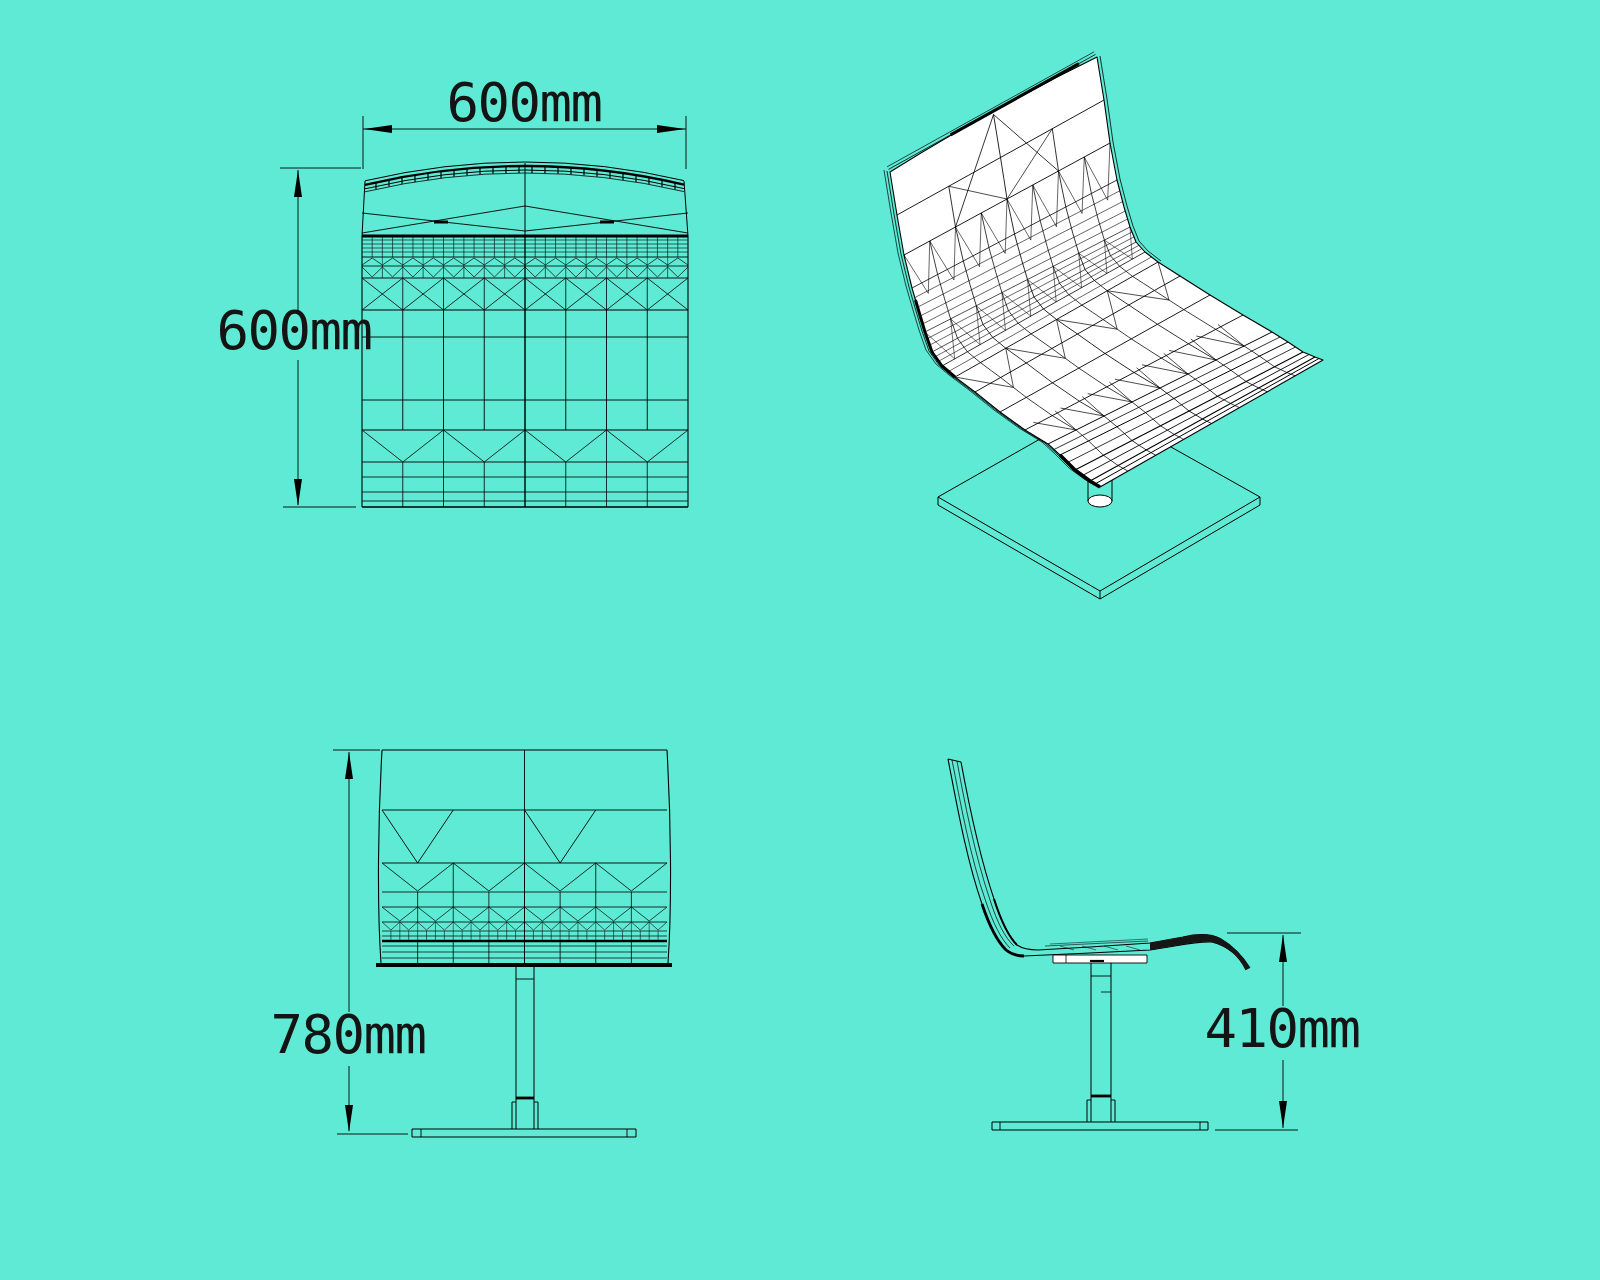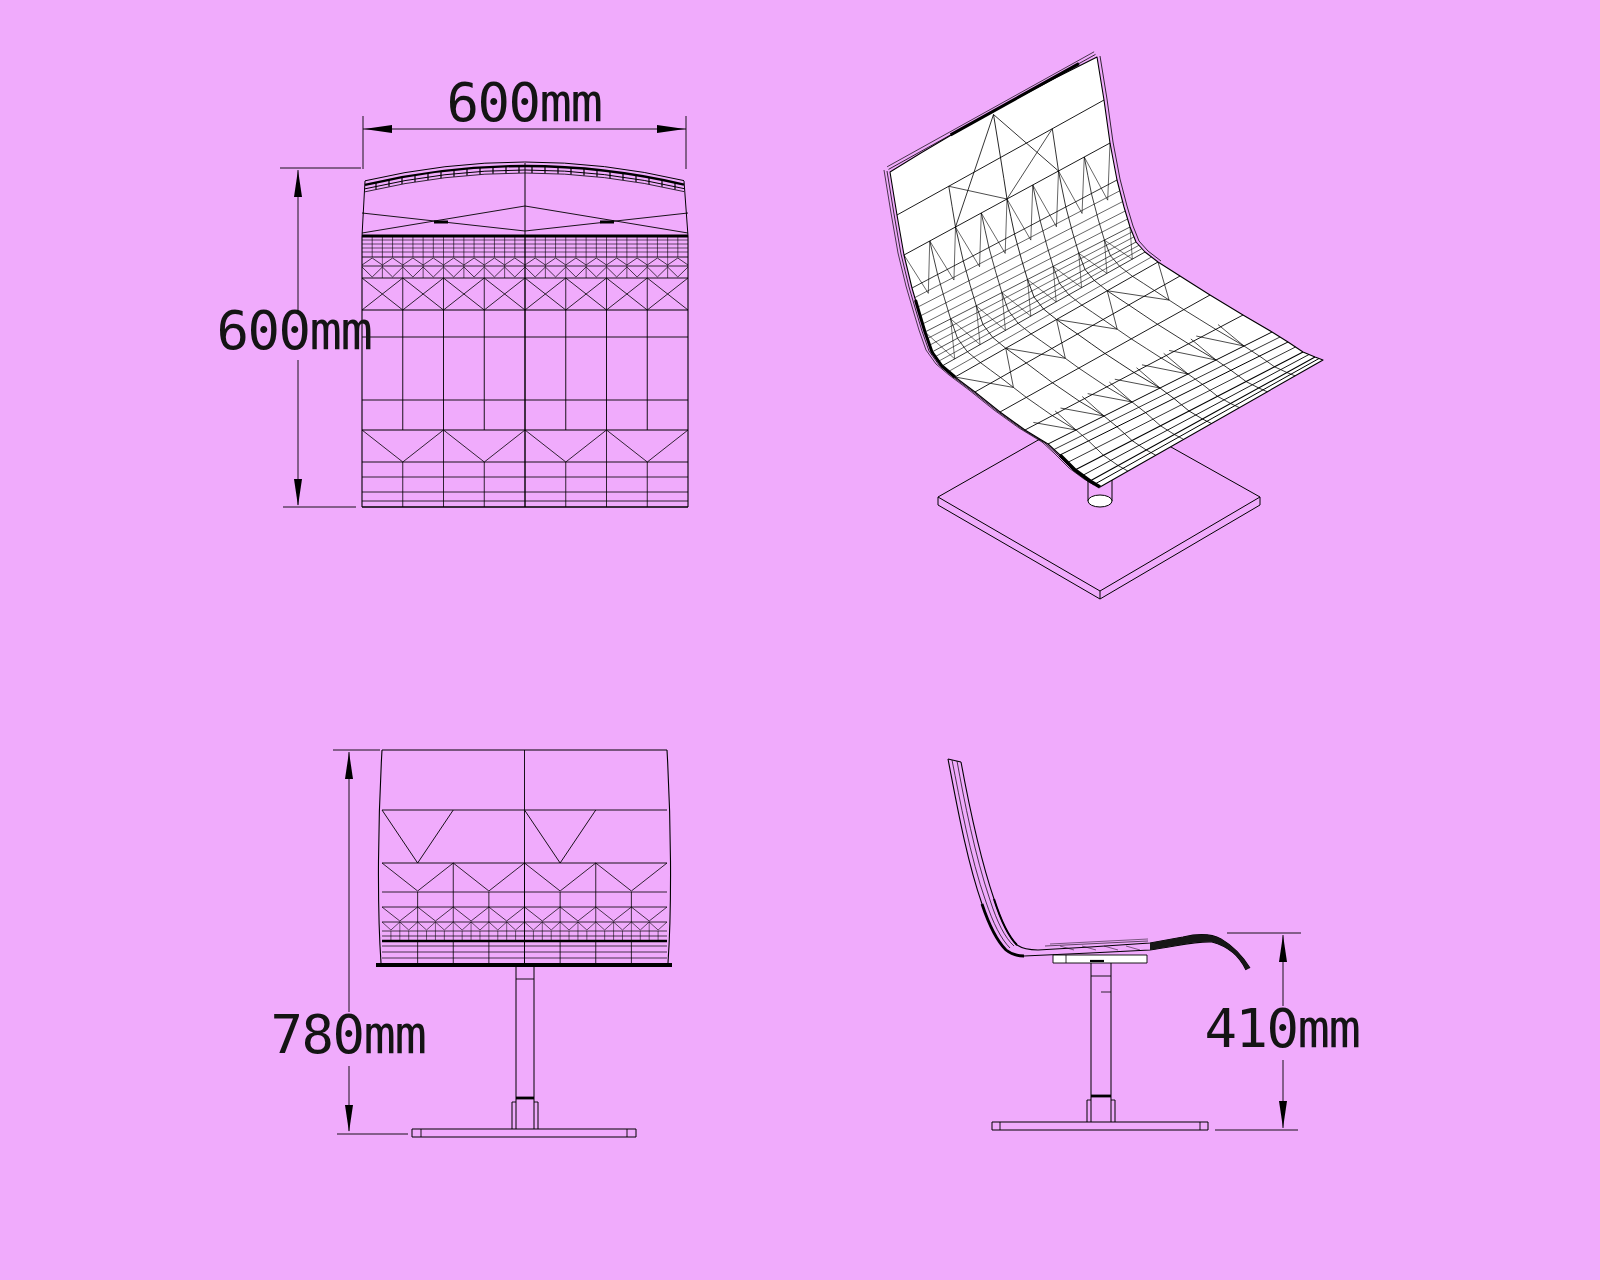--- a/index.html
+++ b/index.html
@@ -1,16 +1,16 @@
 <!DOCTYPE html>
 <html><head>
 <meta charset="utf-8">
 <style>
   html,body{margin:0;padding:0;background:#ffffff;}
-  #canvas{position:relative;width:1600px;height:1280px;background:#f0abfc;overflow:hidden;}
+  #canvas{position:relative;width:1600px;height:1280px;background:#5eead4;overflow:hidden;}
   #cad{position:absolute;left:0;top:0;}
   text.dim{
     font-family:"DejaVu Sans Mono","Liberation Mono",monospace;
     font-size:54px;
     letter-spacing:-1.5px;
     fill:#141414;
     text-anchor:middle;
   }
 </style>
 </head>

